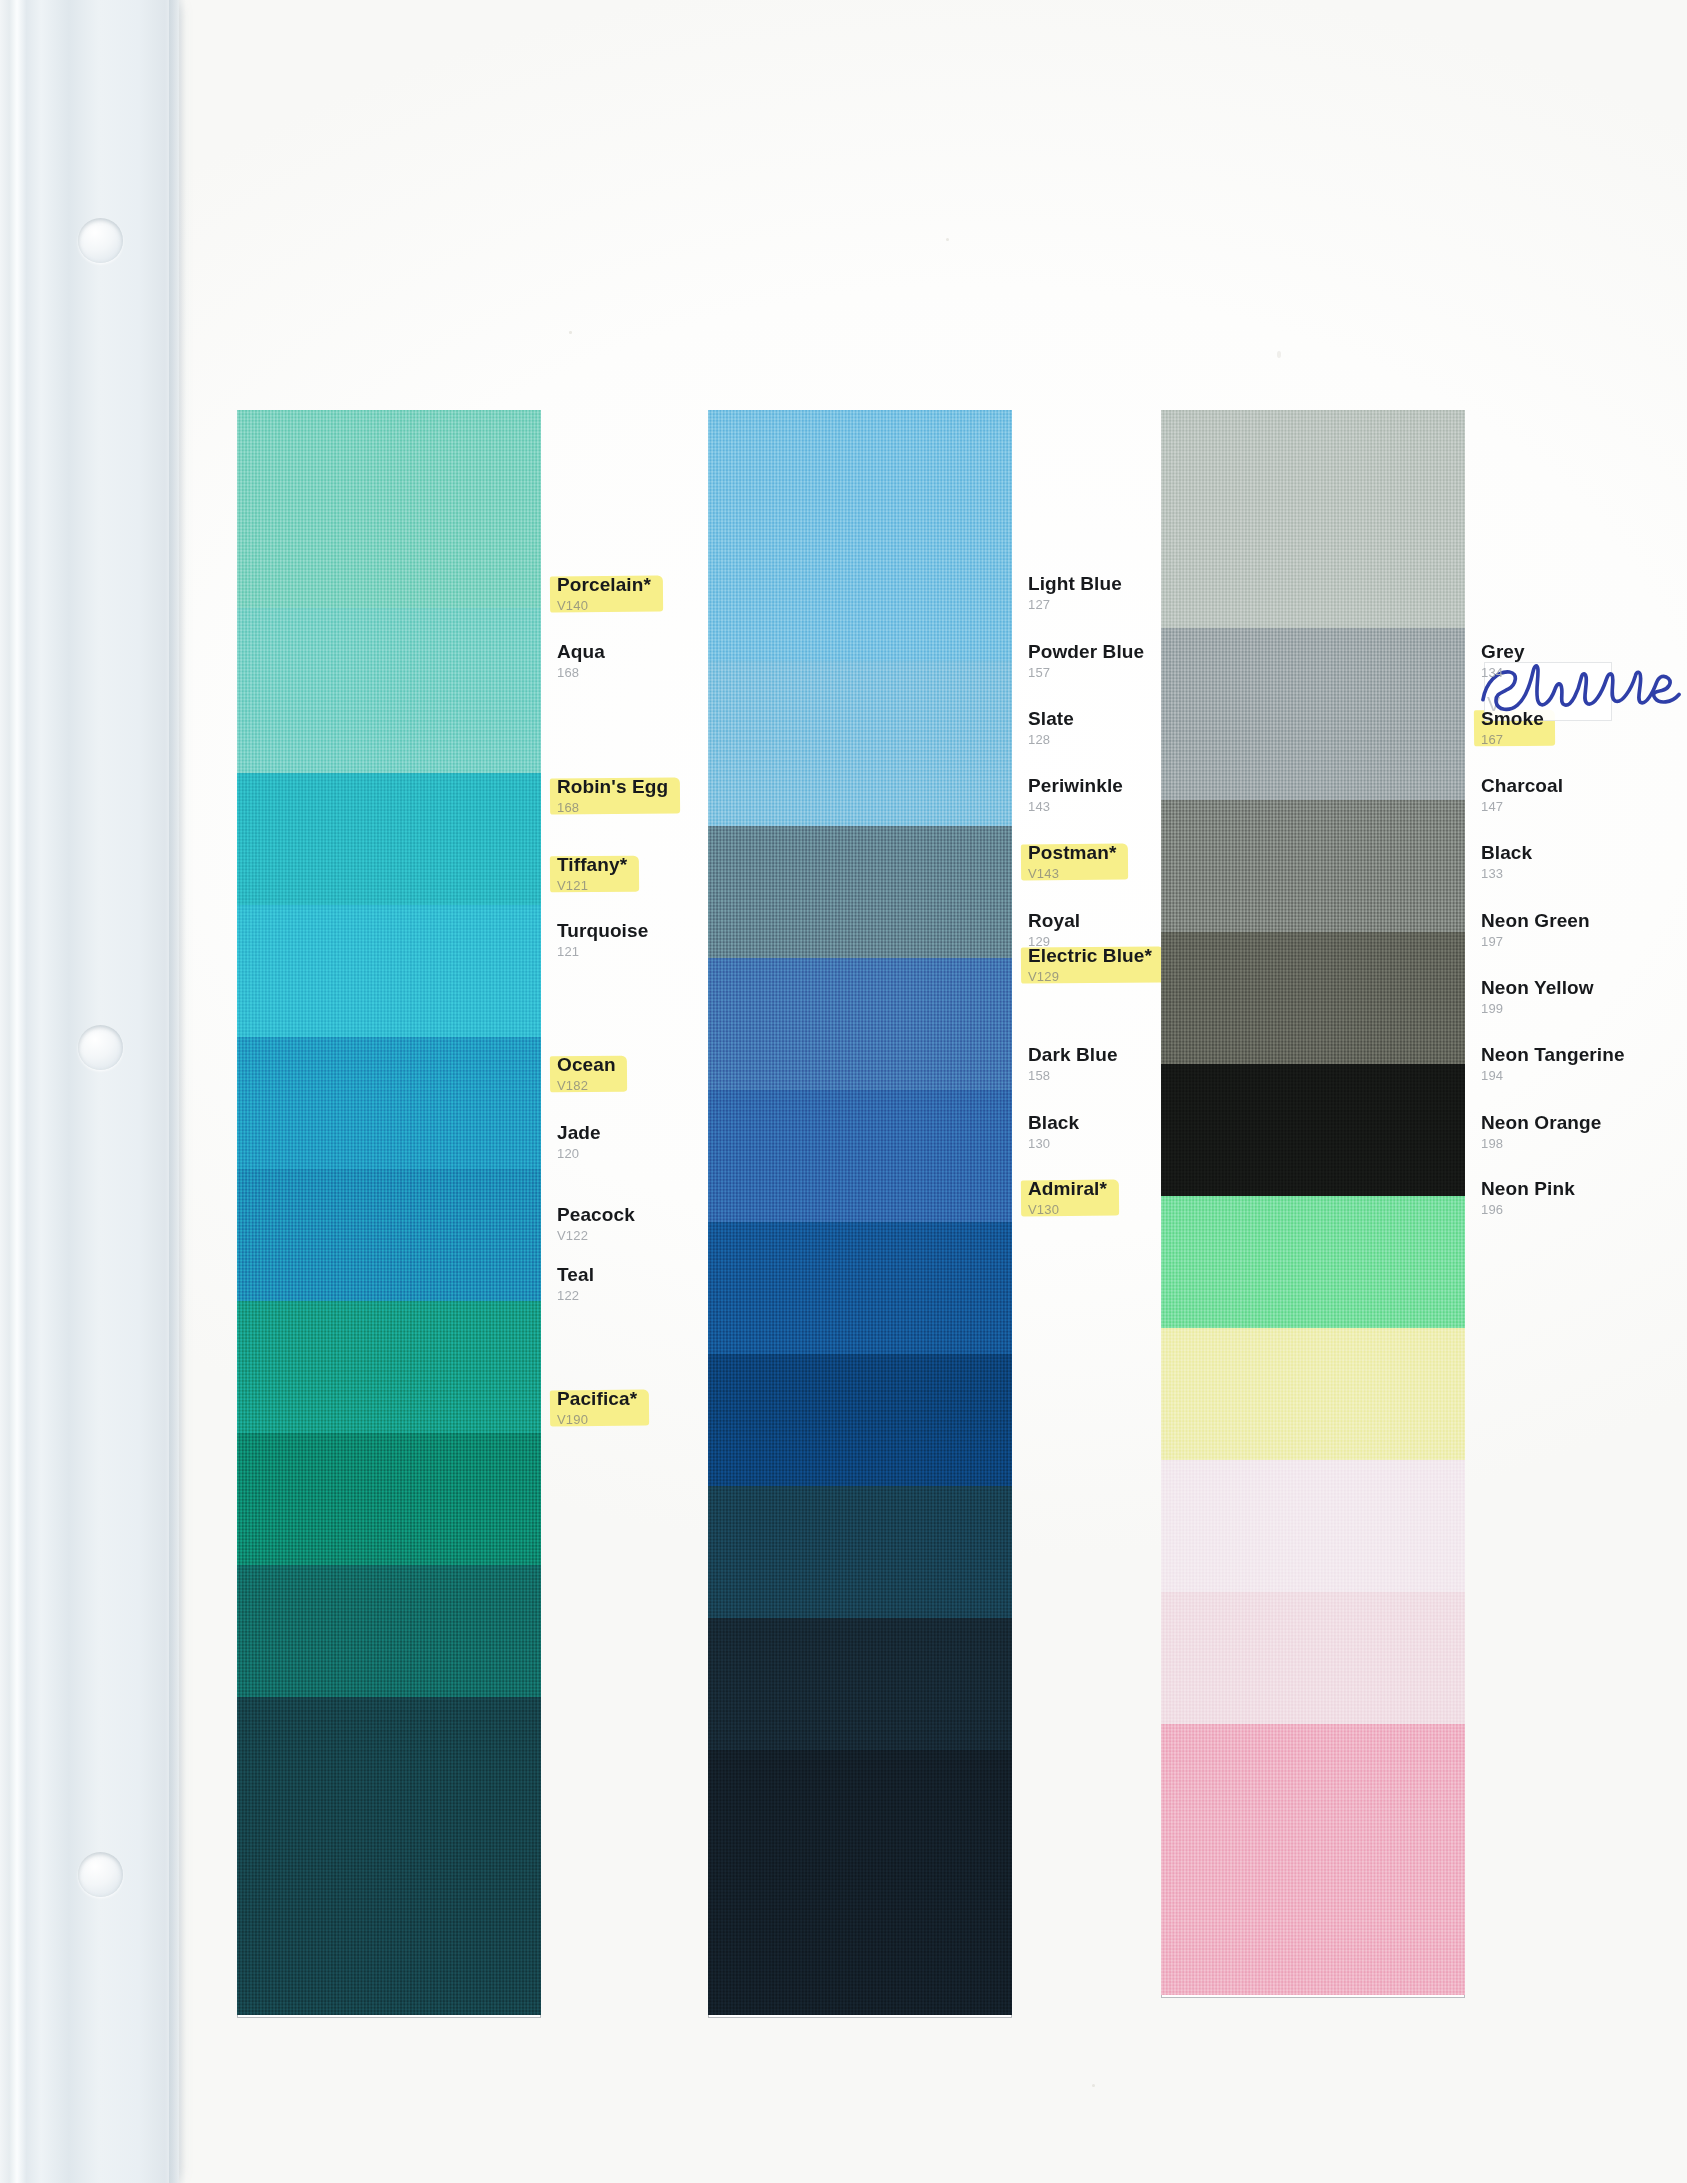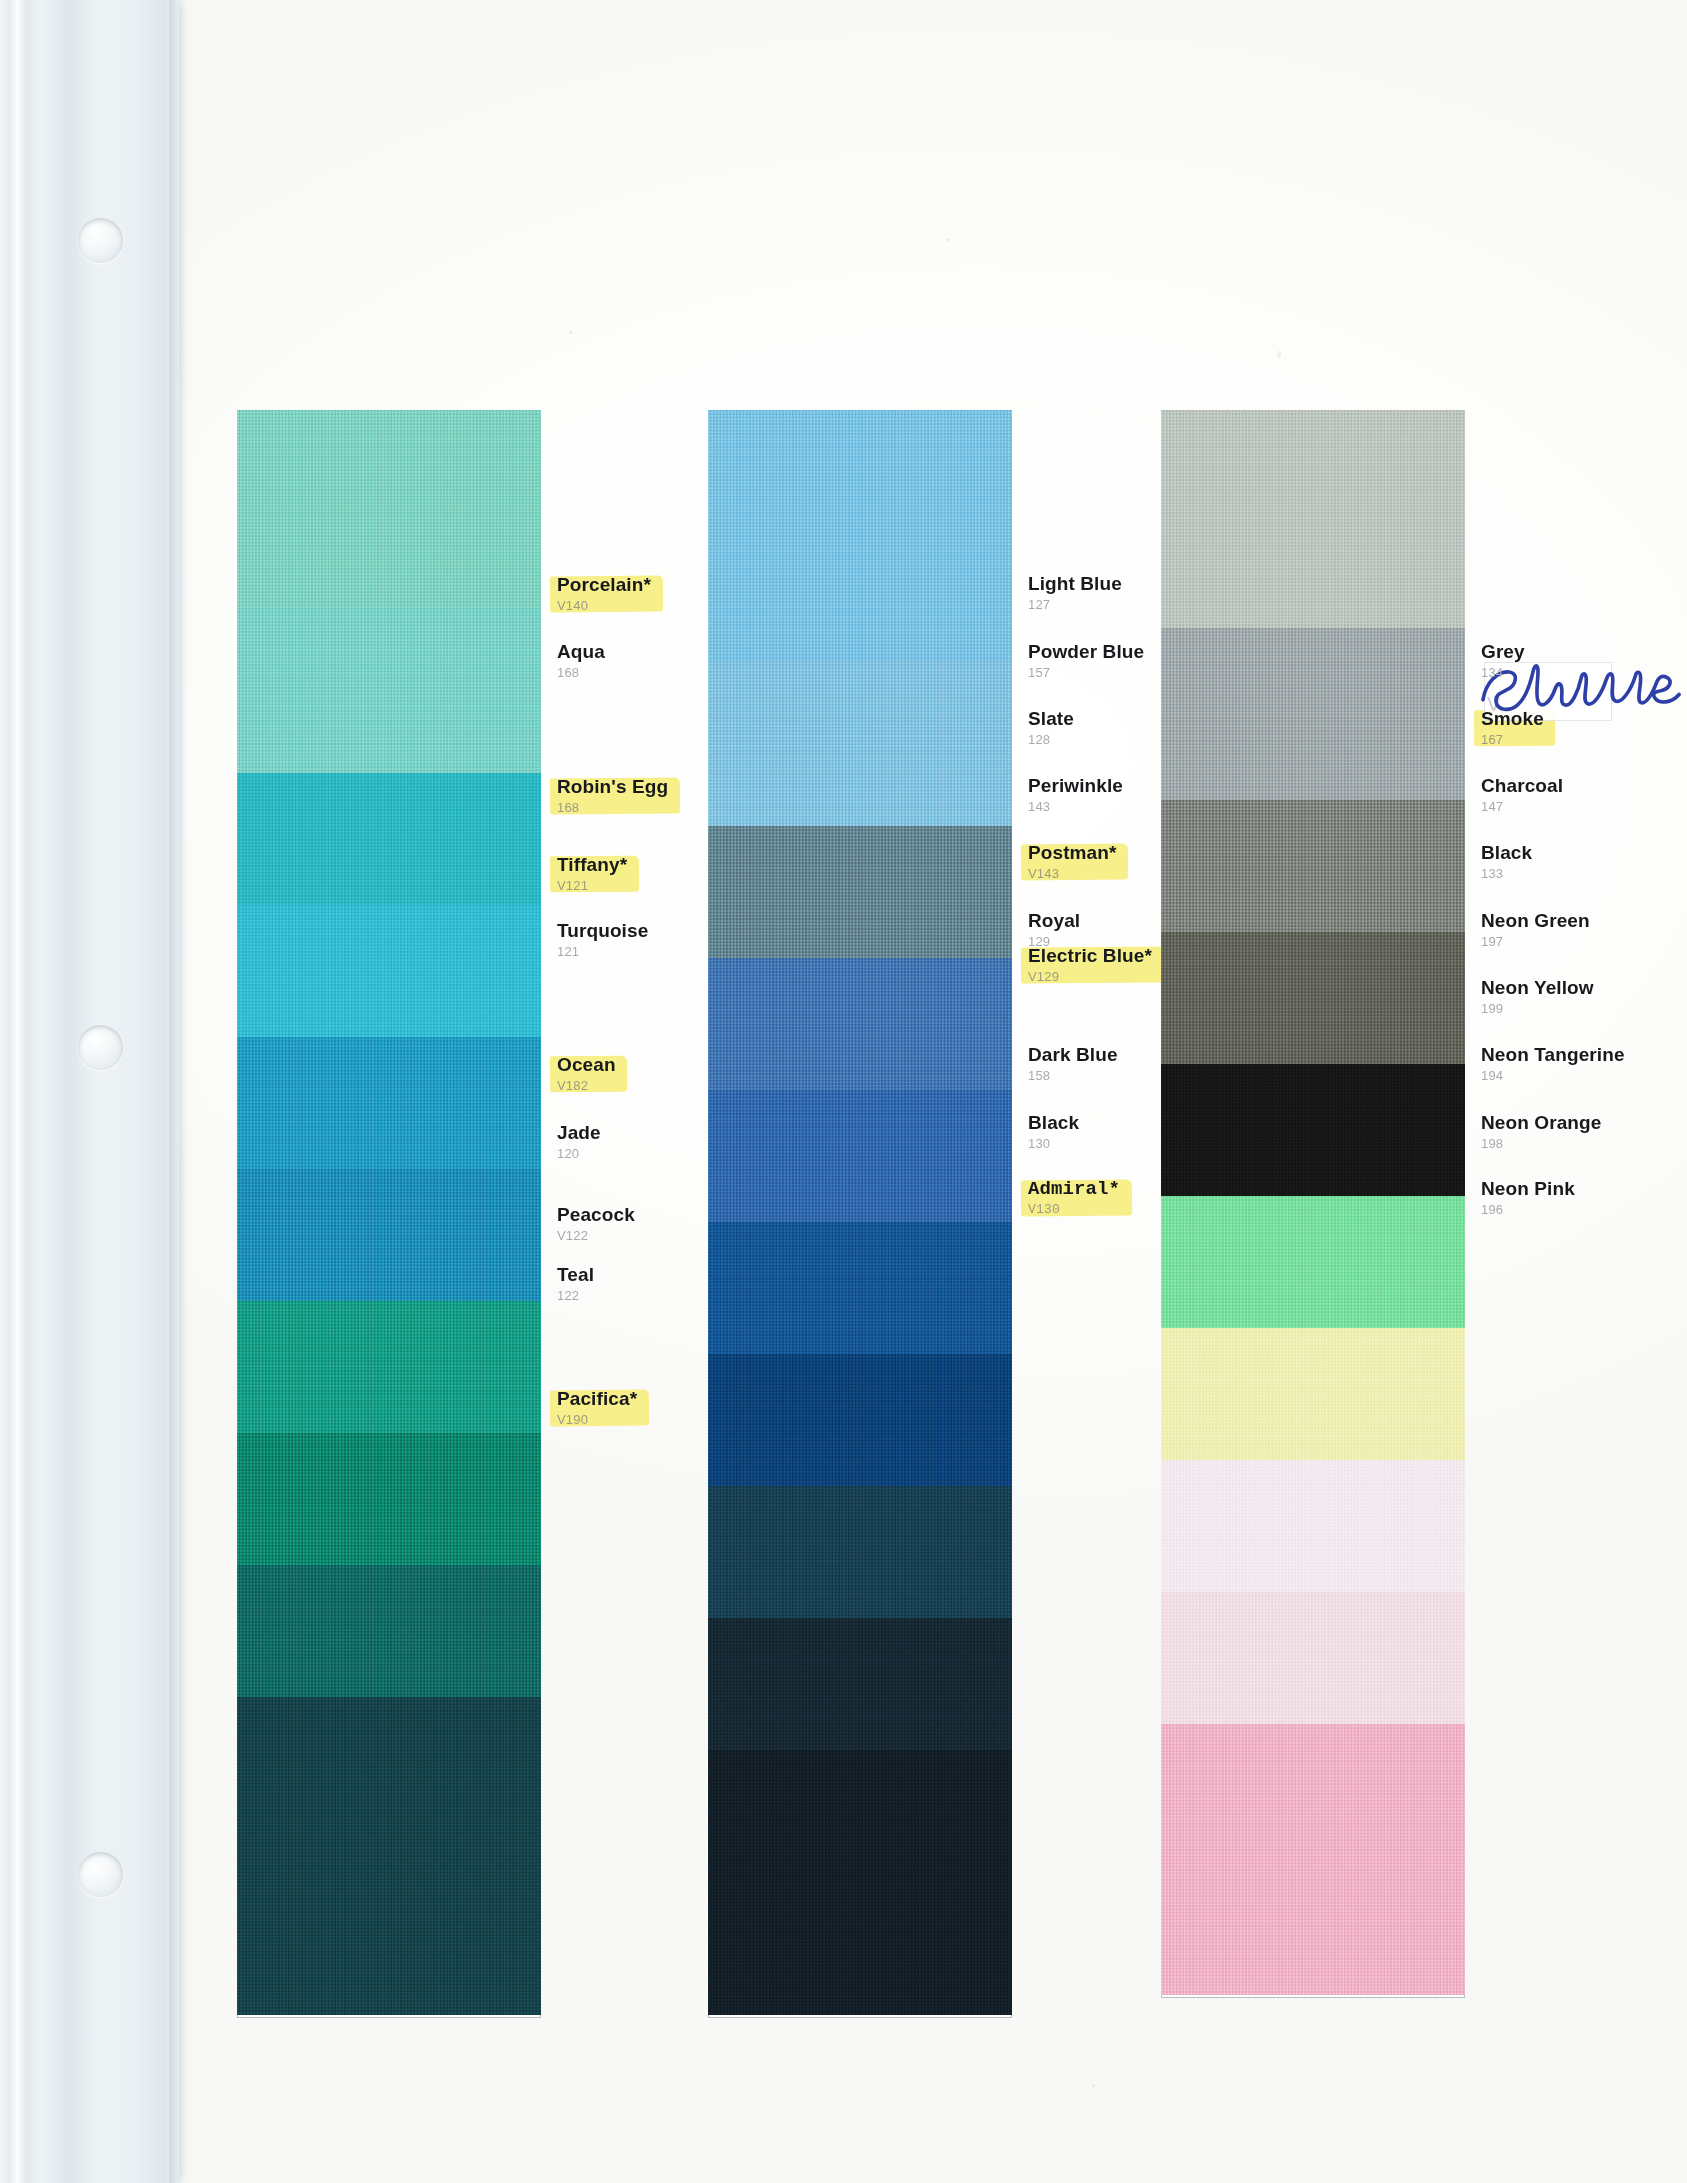--- a/index.html
+++ b/index.html
@@ -406,21 +406,21 @@
         </div>
         <div class="label mark" style="top: 536px;"><span class="hl"><div class="lname">Electric Blue*</div></span><div class="lcode">V129</div></div>
         <div class="label" style="top: 635px;">
           <div class="lname">Dark Blue</div>
           <div class="lcode">158</div>
         </div>
         <div class="label" style="top: 703px;">
           <div class="lname">Black</div>
           <div class="lcode">130</div>
         </div>
-        <div class="label mark" style="top: 769px; font-family: Liberation Mono, monospace;"><span class="hl"><div class="lname">Admiral*</div></span><div class="lcode">V130</div></div>
+        <div class="label mark" style="top: 769px;"><span class="hl"><div class="lname">Admiral*</div></span><div class="lcode">V130</div></div>
       </div>
   </div>
 
   <div class="card" id="card-3">
     <div class="card-frame"></div>
     <div class="swatch-stack">
         <div class="swatch" style="height: 218px; background: rgb(185, 194, 188);">
           <div class="cloth"></div>
           <div class="pink-side">
             <svg viewBox="0 0 20 330" preserveAspectRatio="none">

